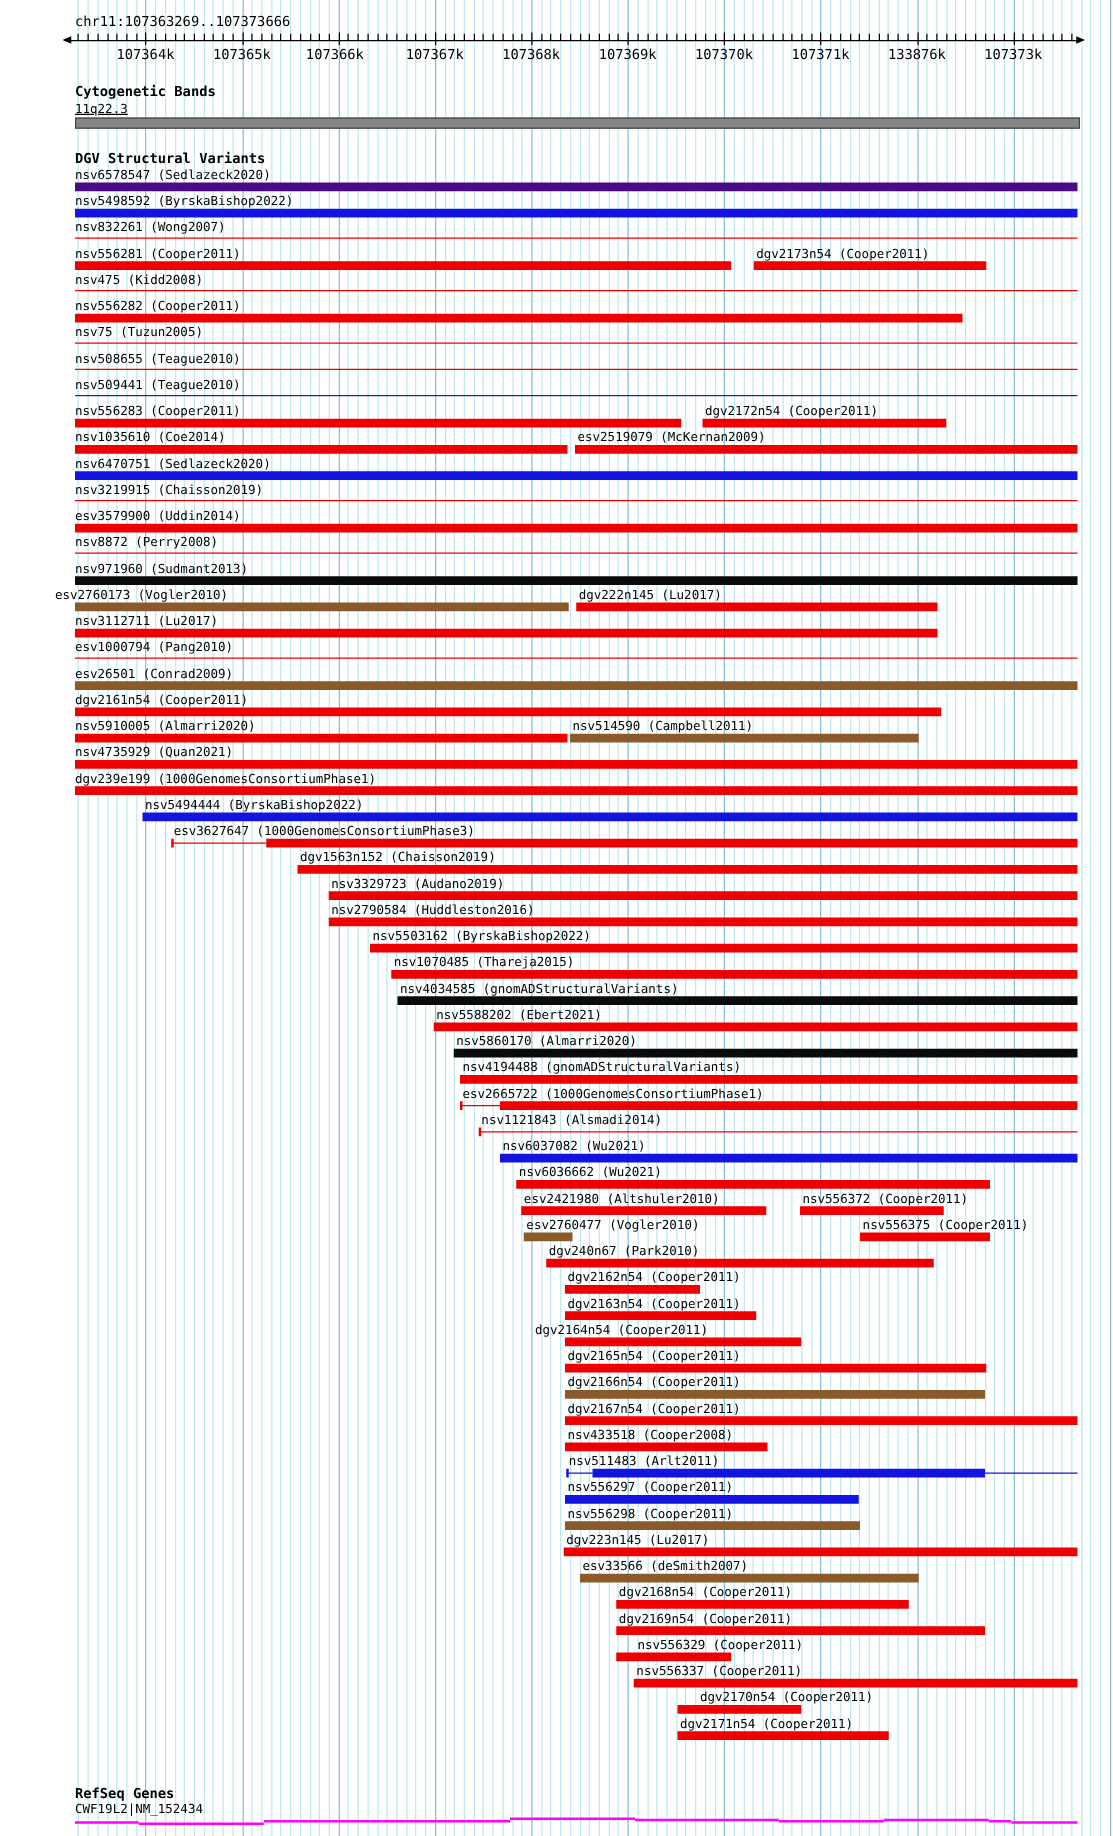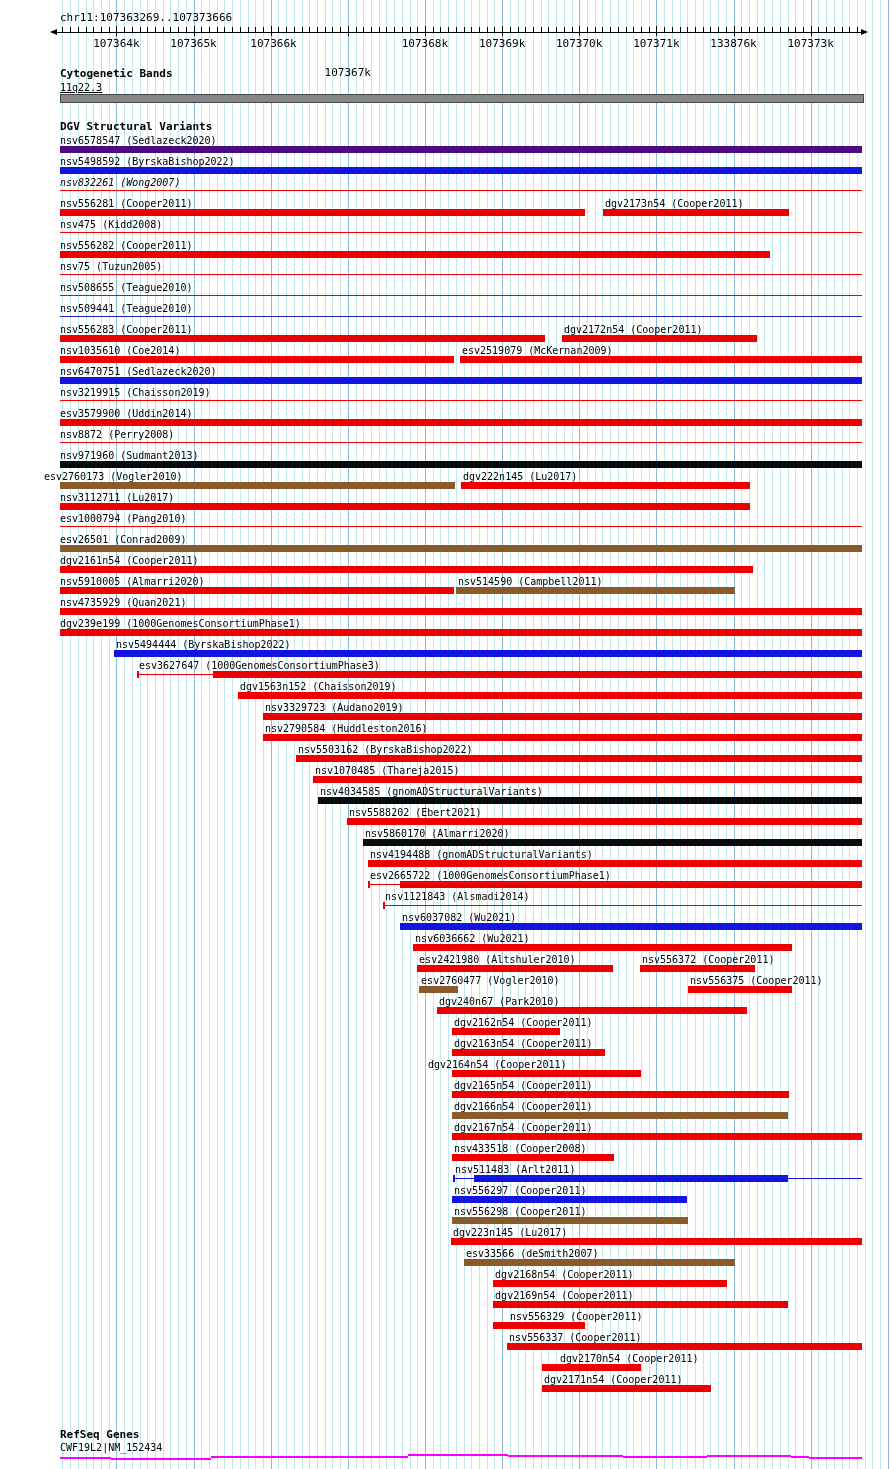--- a/index.html
+++ b/index.html
@@ -237,42 +237,42 @@
       <div style="position: absolute; left: 802.9px; top: 27px; width: 1px; height: 5px; background: rgb(0, 0, 0);"></div>
       <div style="position: absolute; left: 810.6px; top: 26px; width: 1px; height: 10px; background: rgb(0, 0, 0);"></div>
       <div style="position: absolute; left: 818.3px; top: 27px; width: 1px; height: 5px; background: rgb(0, 0, 0);"></div>
       <div style="position: absolute; left: 826.1px; top: 27px; width: 1px; height: 5px; background: rgb(0, 0, 0);"></div>
       <div style="position: absolute; left: 833.8px; top: 27px; width: 1px; height: 5px; background: rgb(0, 0, 0);"></div>
       <div style="position: absolute; left: 841.5px; top: 27px; width: 1px; height: 5px; background: rgb(0, 0, 0);"></div>
       <div style="position: absolute; left: 849.2px; top: 27px; width: 1px; height: 5px; background: rgb(0, 0, 0);"></div>
       <div style="position: absolute; left: 856.9px; top: 27px; width: 1px; height: 5px; background: rgb(0, 0, 0);"></div>
       <div style="position: absolute; left: 90.4px; top: 38px; width: 52px; text-align: center; font-size: 11px; line-height: 12px; color: rgb(0, 0, 0);">107364k</div>
       <div style="position: absolute; left: 167.5px; top: 38px; width: 52px; text-align: center; font-size: 11px; line-height: 12px; color: rgb(0, 0, 0);">107365k</div>
-      <div style="position: absolute; left: 244.7px; top: 38px; width: 52px; text-align: right; font-size: 11px; line-height: 12px; color: rgb(0, 0, 0);">107366k</div>
-      <div style="position: absolute; left: 321.8px; top: 38px; width: 52px; text-align: center; font-size: 11px; line-height: 12px; color: rgb(0, 0, 0); margin-top: 29px;">107367k</div>
+      <div style="position: absolute; left: 244.7px; top: 38px; width: 52px; text-align: left; font-size: 11px; line-height: 12px; color: rgb(0, 0, 0);">107366k</div>
+      <div style="position: absolute; left: 321.8px; top: 38px; width: 52px; text-align: center; font-size: 11px; line-height: 12px; color: rgb(0, 0, 0);">107367k</div>
       <div style="position: absolute; left: 398.9px; top: 38px; width: 52px; text-align: center; font-size: 11px; line-height: 12px; color: rgb(0, 0, 0);">107368k</div>
       <div style="position: absolute; left: 476.1px; top: 38px; width: 52px; text-align: center; font-size: 11px; line-height: 12px; color: rgb(0, 0, 0);">107369k</div>
       <div style="position: absolute; left: 553.2px; top: 38px; width: 52px; text-align: center; font-size: 11px; line-height: 12px; color: rgb(0, 0, 0);">107370k</div>
       <div style="position: absolute; left: 630.4px; top: 38px; width: 52px; text-align: center; font-size: 11px; line-height: 12px; color: rgb(0, 0, 0);">107371k</div>
       <div style="position: absolute; left: 707.5px; top: 38px; width: 52px; text-align: center; font-size: 11px; line-height: 12px; color: rgb(0, 0, 0);">133876k</div>
       <div style="position: absolute; left: 784.6px; top: 38px; width: 52px; text-align: center; font-size: 11px; line-height: 12px; color: rgb(0, 0, 0);">107373k</div>
     </div>
   <div class="txt region-label">chr11:107363269..107373666</div>
   <div class="txt title cyto-title">Cytogenetic Bands</div>
   <div class="txt band-label">11q22.3</div>
   <div class="cyto-band" style="background: rgb(135, 135, 135); border: 1px solid rgb(71, 71, 71);"></div>
   <div class="txt title dgv-title">DGV Structural Variants</div>
   <div class="txt title refseq-title">RefSeq Genes</div>
   <div class="txt gene-label">CWF19L2|NM_152434</div>
   <div id="feature-layer" class="layer">
       <div style="position: absolute; left: 60px; top: 135px; font-size: 10px; line-height: 11px; white-space: nowrap; color: rgb(0, 0, 0);">nsv6578547 (Sedlazeck2020)</div>
       <div style="position: absolute; left: 60px; top: 146px; width: 802px; height: 7px; background: rgb(74, 11, 133);"></div>
       <div style="position: absolute; left: 60px; top: 156px; font-size: 10px; line-height: 11px; white-space: nowrap; color: rgb(0, 0, 0);">nsv5498592 (ByrskaBishop2022)</div>
       <div style="position: absolute; left: 60px; top: 167px; width: 802px; height: 7px; background: rgb(20, 20, 224);"></div>
-      <div style="position: absolute; left: 60px; top: 177px; font-size: 10px; line-height: 11px; white-space: nowrap; color: rgb(0, 0, 0); font-style: italic;">nsv832261 (Wong2007)</div>
+      <div style="position: absolute; left: 60px; top: 177px; font-size: 10px; line-height: 11px; white-space: nowrap; color: rgb(0, 0, 0);">nsv832261 (Wong2007)</div>
       <div style="position: absolute; left: 60px; top: 190px; width: 802px; height: 1px; background: rgb(238, 0, 0);"></div>
       <div style="position: absolute; left: 60px; top: 198px; font-size: 10px; line-height: 11px; white-space: nowrap; color: rgb(0, 0, 0);">nsv556281 (Cooper2011)</div>
       <div style="position: absolute; left: 60px; top: 209px; width: 525.1px; height: 7px; background: rgb(238, 0, 0);"></div>
       <div style="position: absolute; left: 605px; top: 198px; font-size: 10px; line-height: 11px; white-space: nowrap; color: rgb(0, 0, 0);">dgv2173n54 (Cooper2011)</div>
       <div style="position: absolute; left: 603px; top: 209px; width: 186px; height: 7px; background: rgb(238, 0, 0);"></div>
       <div style="position: absolute; left: 60px; top: 219px; font-size: 10px; line-height: 11px; white-space: nowrap; color: rgb(0, 0, 0);">nsv475 (Kidd2008)</div>
       <div style="position: absolute; left: 60px; top: 232px; width: 802px; height: 1px; background: rgb(238, 0, 0);"></div>
       <div style="position: absolute; left: 60px; top: 240px; font-size: 10px; line-height: 11px; white-space: nowrap; color: rgb(0, 0, 0);">nsv556282 (Cooper2011)</div>
       <div style="position: absolute; left: 60px; top: 251px; width: 710.1px; height: 7px; background: rgb(238, 0, 0);"></div>
       <div style="position: absolute; left: 60px; top: 261px; font-size: 10px; line-height: 11px; white-space: nowrap; color: rgb(0, 0, 0);">nsv75 (Tuzun2005)</div>

